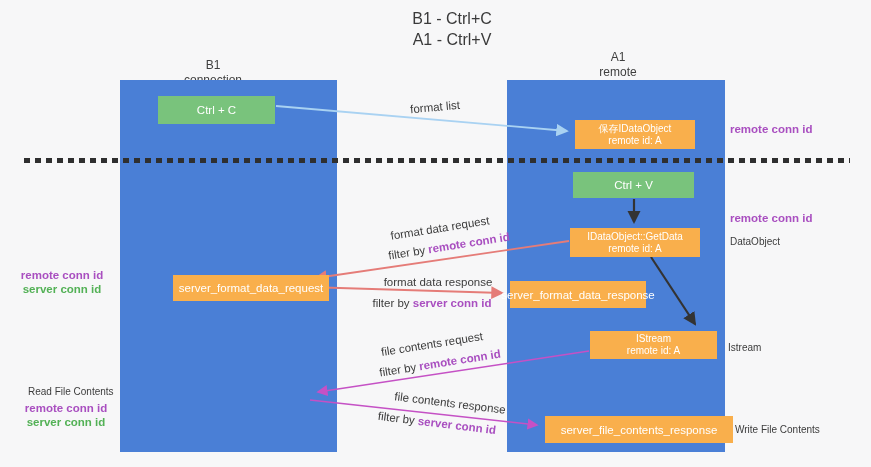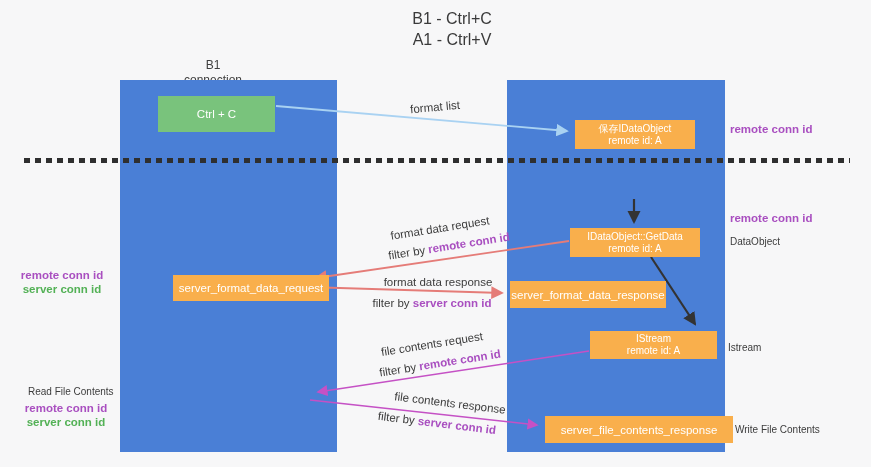--- a/index.html
+++ b/index.html
@@ -37,20 +37,24 @@
 
   <div class="title">
     <div>B1 - Ctrl+C</div>
     <div>A1 - Ctrl+V</div>
   </div>
 
   <div class="lifeline-header" style="left:158px;top:50px;width:110px;margin-top:8px;">
     <div>B1</div>
     <div>connection</div>
   </div>
+  <div class="lifeline-header" style="left:563px;top:50px;width:110px;">
+    <div>A1</div>
+    <div>remote</div>
+  </div>
 
   <div class="lifeline" style="left:120px;width:217px;"></div>
   <div class="lifeline" style="left:507px;width:218px;"></div>
 
   <div class="dashline"></div>
 
   <svg class="arrows" width="871" height="467" viewBox="0 0 871 467">
     <defs>
       <marker id="ah-blue" viewBox="0 0 10 10" refX="8.5" refY="5" markerWidth="7" markerHeight="7" orient="auto">
         <path d="M0,0 L10,5 L0,10 z" fill="#a9d2f2"></path>
@@ -67,40 +71,43 @@
     </defs>
     <line x1="276" y1="106" x2="567" y2="131" stroke="#a9d2f2" stroke-width="1.8" marker-end="url(#ah-blue)"></line>
     <line x1="634" y1="199" x2="634" y2="222" stroke="#333333" stroke-width="2.2" marker-end="url(#ah-black)"></line>
     <line x1="569" y1="241" x2="316" y2="278" stroke="#e57c78" stroke-width="1.8" marker-end="url(#ah-salmon)"></line>
     <line x1="307" y1="287" x2="502" y2="293" stroke="#e57c78" stroke-width="1.8" marker-end="url(#ah-salmon)"></line>
     <line x1="651" y1="257" x2="695" y2="324" stroke="#333333" stroke-width="2.2" marker-end="url(#ah-black)"></line>
     <line x1="589" y1="351" x2="318" y2="392" stroke="#c551c5" stroke-width="1.6" marker-end="url(#ah-magenta)"></line>
     <line x1="310" y1="400" x2="537" y2="425" stroke="#c551c5" stroke-width="1.6" marker-end="url(#ah-magenta)"></line>
   </svg>
 
-  <div class="box green single" style="left:158px;top:96px;width:117px;height:36px;">
+  <div class="box green single" style="left:158px;top:96px;width:117px;height:28px;">
     <span>Ctrl + C</span>
   </div>
 
   <div class="box orange" style="left:575px;top:120px;width:120px;height:29px;">
     <div class="l2">保存IDataObject</div>
     <div class="l2">remote id: A</div>
   </div>
 
+  <div class="box green single" style="left:573px;top:172px;width:121px;height:26px;">
+    <span>Ctrl + V</span>
+  </div>
 
   <div class="box orange" style="left:570px;top:228px;width:130px;height:29px;">
     <div class="l2">IDataObject::GetData</div>
     <div class="l2">remote id: A</div>
   </div>
 
   <div class="box orange single" style="left:152px;top:275px;width:156px;height:26px;margin-left:21px;">
     <span>server_format_data_request</span>
   </div>
 
-  <div class="box orange single" style="left:510px;top:281px;width:156px;height:27px;">
+  <div class="box orange single" style="left:510px;top:281px;width:136px;height:27px;">
     <span>server_format_data_response</span>
   </div>
 
   <div class="box orange" style="left:590px;top:331px;width:127px;height:28px;">
     <div class="l2">IStream</div>
     <div class="l2">remote id: A</div>
   </div>
 
 
   <div class="box orange single" style="left:545px;top:416px;width:188px;height:27px;">

